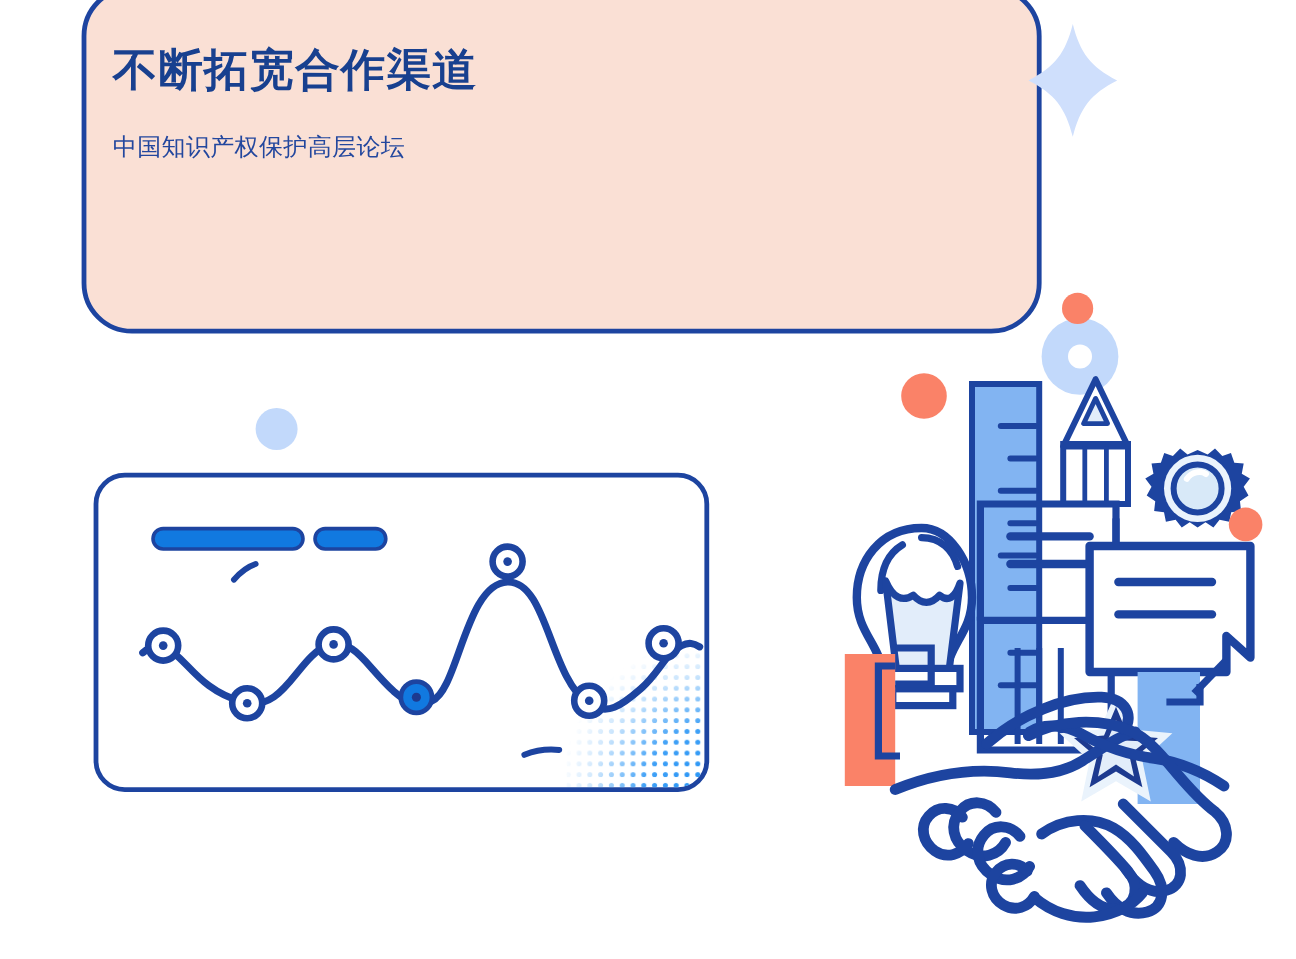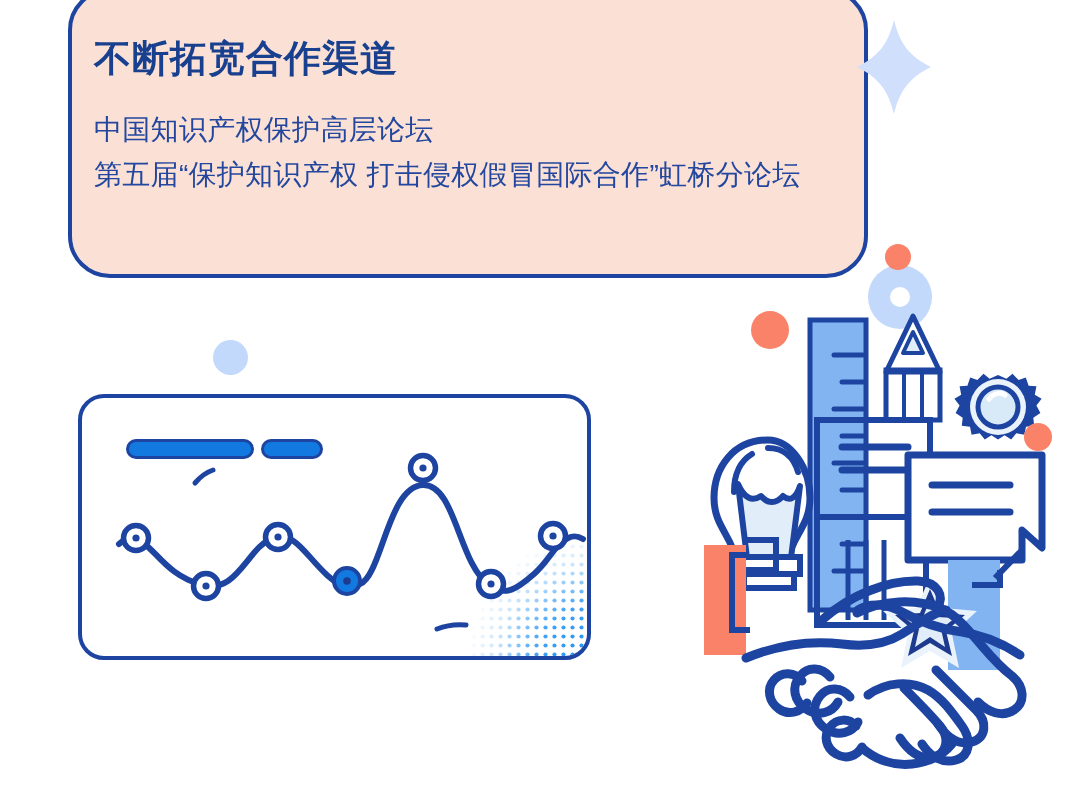--- a/index.html
+++ b/index.html
@@ -36,21 +36,21 @@
     font-size: 37px;
     font-weight: bold;
     color: #18408f;
     letter-spacing: 1px;
     margin: 0 0 26px 0;
     line-height: 1.15;
     white-space: nowrap;
   }
   .headline-list { margin: 0; padding: 0; list-style: none; }
   .headline-list li {
-    font-size: 28px;
+    font-size: 20px;
     color: #23479e;
     line-height: 1.62;
     white-space: nowrap;
     letter-spacing: 0.3px;
   }
 
   
   .sparkle {
     position: absolute;
     left: 855px; top: 18px;
@@ -91,21 +91,20 @@
 </style>
 </head>
 <body>
 
 <div id="stage">
 
   <div class="headline-card">
     <div class="headline-title">不断拓宽合作渠道</div>
     <ul class="headline-list">
       <li>中国知识产权保护高层论坛</li>
-      <li>第五届“保护知识产权 打击侵权假冒国际合作”虹桥分论坛</li>
     </ul>
   </div>
 
   <svg class="sparkle" viewBox="0 0 78 98">
     <path d="M39 2 C45 26 54 38 76 49 C54 60 45 72 39 96 C33 72 24 60 2 49 C24 38 33 26 39 2 Z" fill="#cfdffc"></path>
   </svg>
 
   <div class="blue-dot"></div>
 
   <div class="chart-card">

